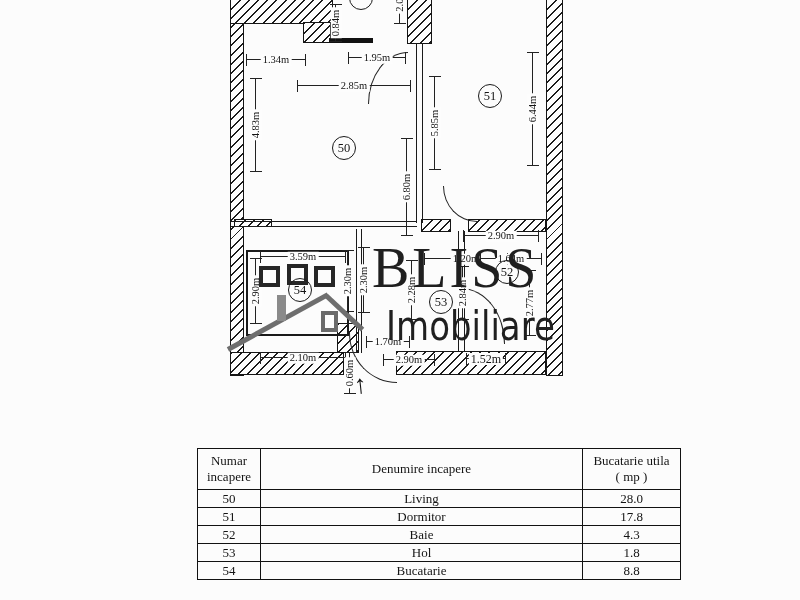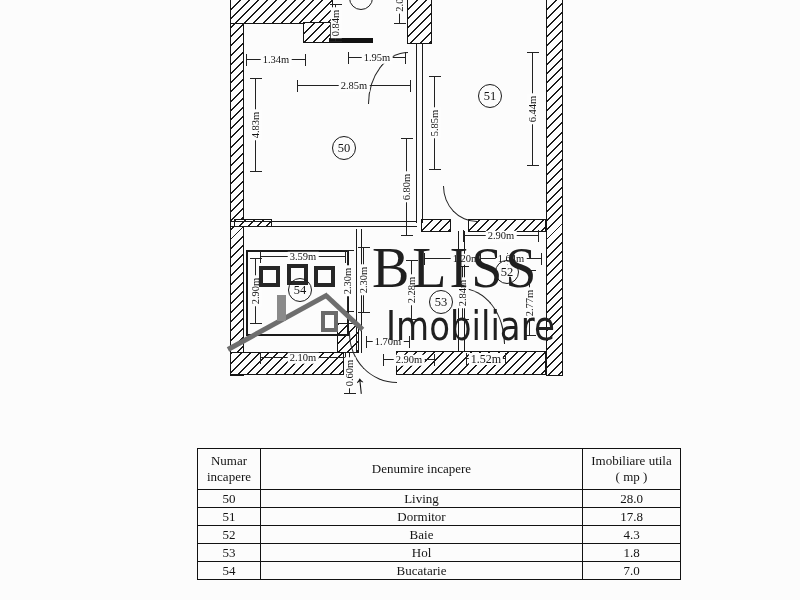--- a/index.html
+++ b/index.html
@@ -186,21 +186,21 @@
   <div class="logo-bliss">BLISS</div>
   <div class="logo-imob">Imobiliare</div>
 </div>
 
 <table class="areas">
   <tbody>
       <tr class="hdr">
     <td class="c1">Numar incapere</td>
     <td>Denumire incapere</td>
     <td class="c3">
-      <span class="hdr2">Imobiliare utila</span>
+      <span class="hdr2">Bucatarie utila</span>
       <span class="hdr2">( mp )</span>
     </td>
   </tr>
   <tr>
     <td>50</td>
     <td>Living</td>
     <td>28.0</td>
   </tr>
   <tr>
     <td>51</td>
@@ -213,16 +213,16 @@
     <td>4.3</td>
   </tr>
   <tr>
     <td>53</td>
     <td>Hol</td>
     <td>1.8</td>
   </tr>
   <tr>
     <td>54</td>
     <td>Bucatarie</td>
-    <td>7.0</td>
+    <td>8.8</td>
   </tr>
 </tbody>
   </table>
 
 </body></html>

